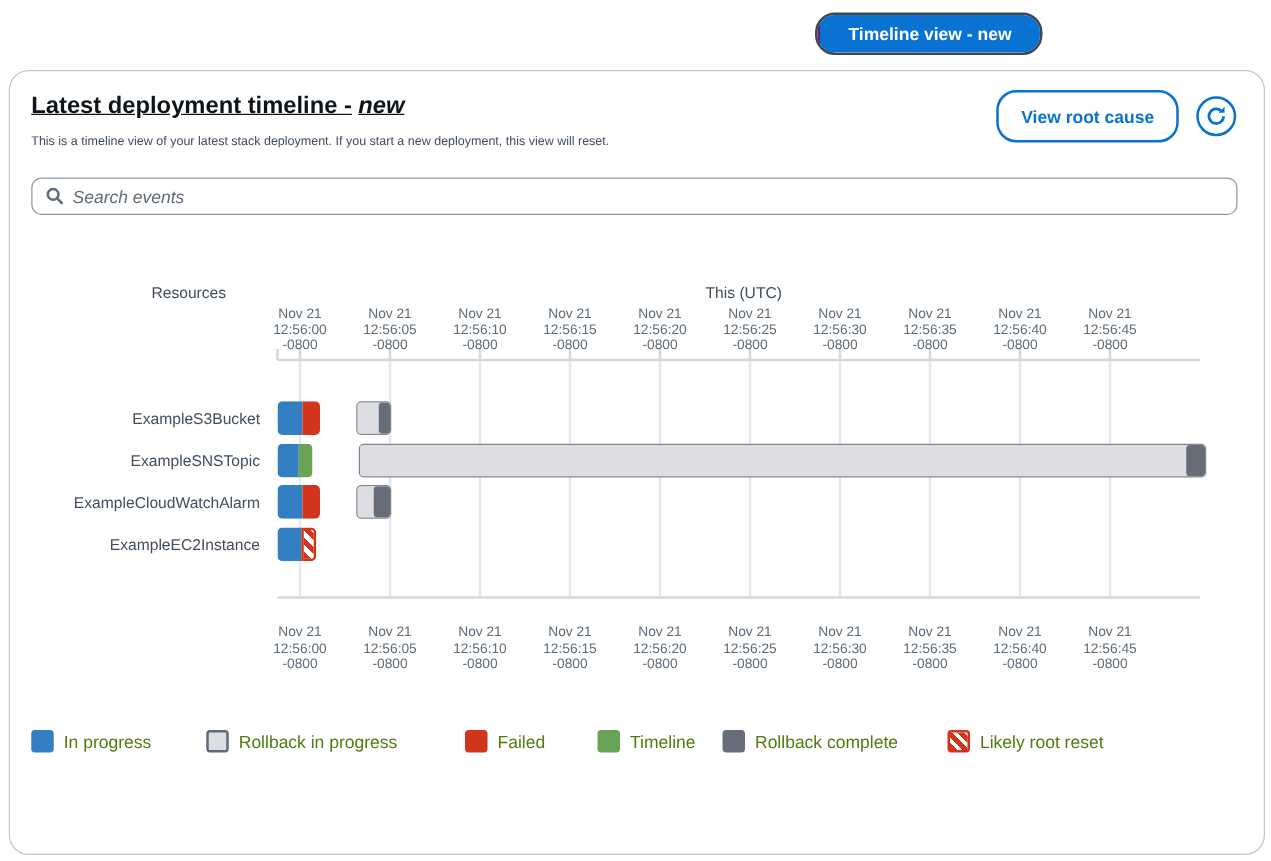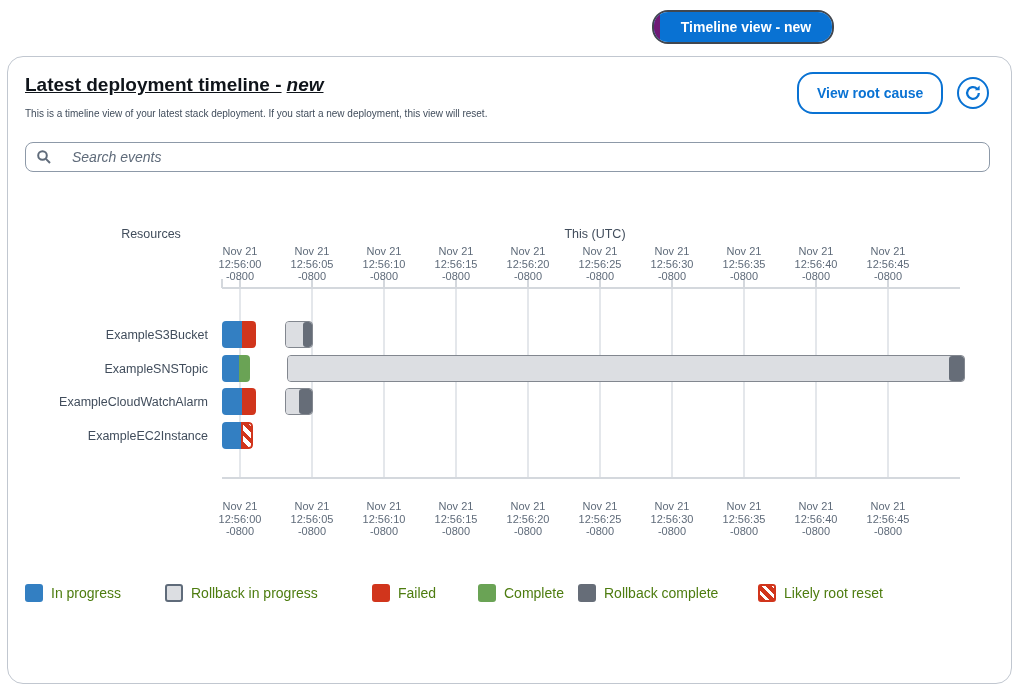--- a/index.html
+++ b/index.html
@@ -2,35 +2,35 @@
 <html><head>
 <meta charset="utf-8">
 <style>
   html,body{margin:0;padding:0;background:#ffffff;}
   body{width:1017px;height:689px;position:relative;font-family:"Liberation Sans",sans-serif;color:#0f141a;overflow:hidden;}
   .abs{position:absolute;}
 
   
   .toggle{left:652px;top:10px;height:30px;display:flex;border:2px solid #414750;border-radius:16px;overflow:hidden;background:#fff;}
   .toggle button{border:none;background:#fff;color:#0972d3;font-family:"Liberation Sans",sans-serif;font-weight:bold;font-size:14px;width:178px;cursor:pointer;padding:0;}
-  .toggle button.selected{background:#0972d3;color:#ffffff;border-left:6px solid #701a75;}
+  .toggle button.selected{background:#0972d3;color:#ffffff;border-left:2px solid #701a75;}
 
   
   .card{left:7px;top:56px;width:1003px;height:626px;background:#fff;border:1px solid #c1c7d0;border-radius:16px;}
 
   .page-title{left:25px;top:74px;font-size:19px;font-weight:bold;color:#0f141a;text-decoration:underline;}
   .page-title em{font-style:italic;margin-left:5px;}
   .desc{left:25px;top:108px;font-size:10px;color:#414d5c;}
 
   .hdr-actions{left:797px;top:72px;display:flex;align-items:center;gap:14px;}
   .btn-outline{height:42px;padding:0 18px;border:2px solid #0972d3;border-radius:16px;background:#fff;color:#0972d3;font-family:"Liberation Sans",sans-serif;font-weight:bold;font-size:14px;cursor:pointer;}
   .btn-refresh{width:32px;height:32px;border:2px solid #0972d3;border-radius:50%;background:#fff;display:flex;align-items:center;justify-content:center;cursor:pointer;padding:0;}
 
   .search{left:25px;top:142px;width:965px;height:30px;border:1px solid #8d99a8;border-radius:8px;display:flex;align-items:center;background:#fff;box-sizing:border-box;padding:0 10px;}
-  .search input{border:none;outline:none;flex:1;font-family:"Liberation Sans",sans-serif;font-size:14px;color:#414d5c;margin-left:18px;background:transparent;}
+  .search input{border:none;outline:none;flex:1;font-family:"Liberation Sans",sans-serif;font-size:14px;color:#414d5c;margin-left:4px;background:transparent;}
   .search input::placeholder{color:#5f6b7a;font-style:italic;}
 
   
   .axis-caption{font-size:12.5px;color:#414d5c;text-align:center;}
   .tick-label{width:64px;text-align:center;font-size:11px;line-height:12.5px;color:#5f6b7a;}
   .gridline{width:2px;background:#e4e7eb;top:289px;height:188px;}
   .axis-line{height:2px;background:#d4d8dd;left:222px;width:738px;}
   .axis-tick{width:2px;height:9px;background:#d4d8dd;top:279px;}
   .row-label{left:20px;width:188px;text-align:right;font-size:12.5px;color:#414d5c;}
 
@@ -260,21 +260,21 @@
     <div class="abs legend-item" style="left: 165px;">
       <span class="swatch rollback-in-progress"></span>
       <span>Rollback in progress</span>
     </div>
     <div class="abs legend-item" style="left: 372px;">
       <span class="swatch failed"></span>
       <span>Failed</span>
     </div>
     <div class="abs legend-item" style="left: 478px;">
       <span class="swatch complete"></span>
-      <span>Complete</span>
+      <span>Timeline</span>
     </div>
     <div class="abs legend-item" style="left: 578px;">
       <span class="swatch rollback-complete"></span>
       <span>Rollback complete</span>
     </div>
     <div class="abs legend-item" style="left: 758px;">
       <span class="swatch likely-root-cause"></span>
       <span>Likely root reset</span>
     </div>
   </div>

